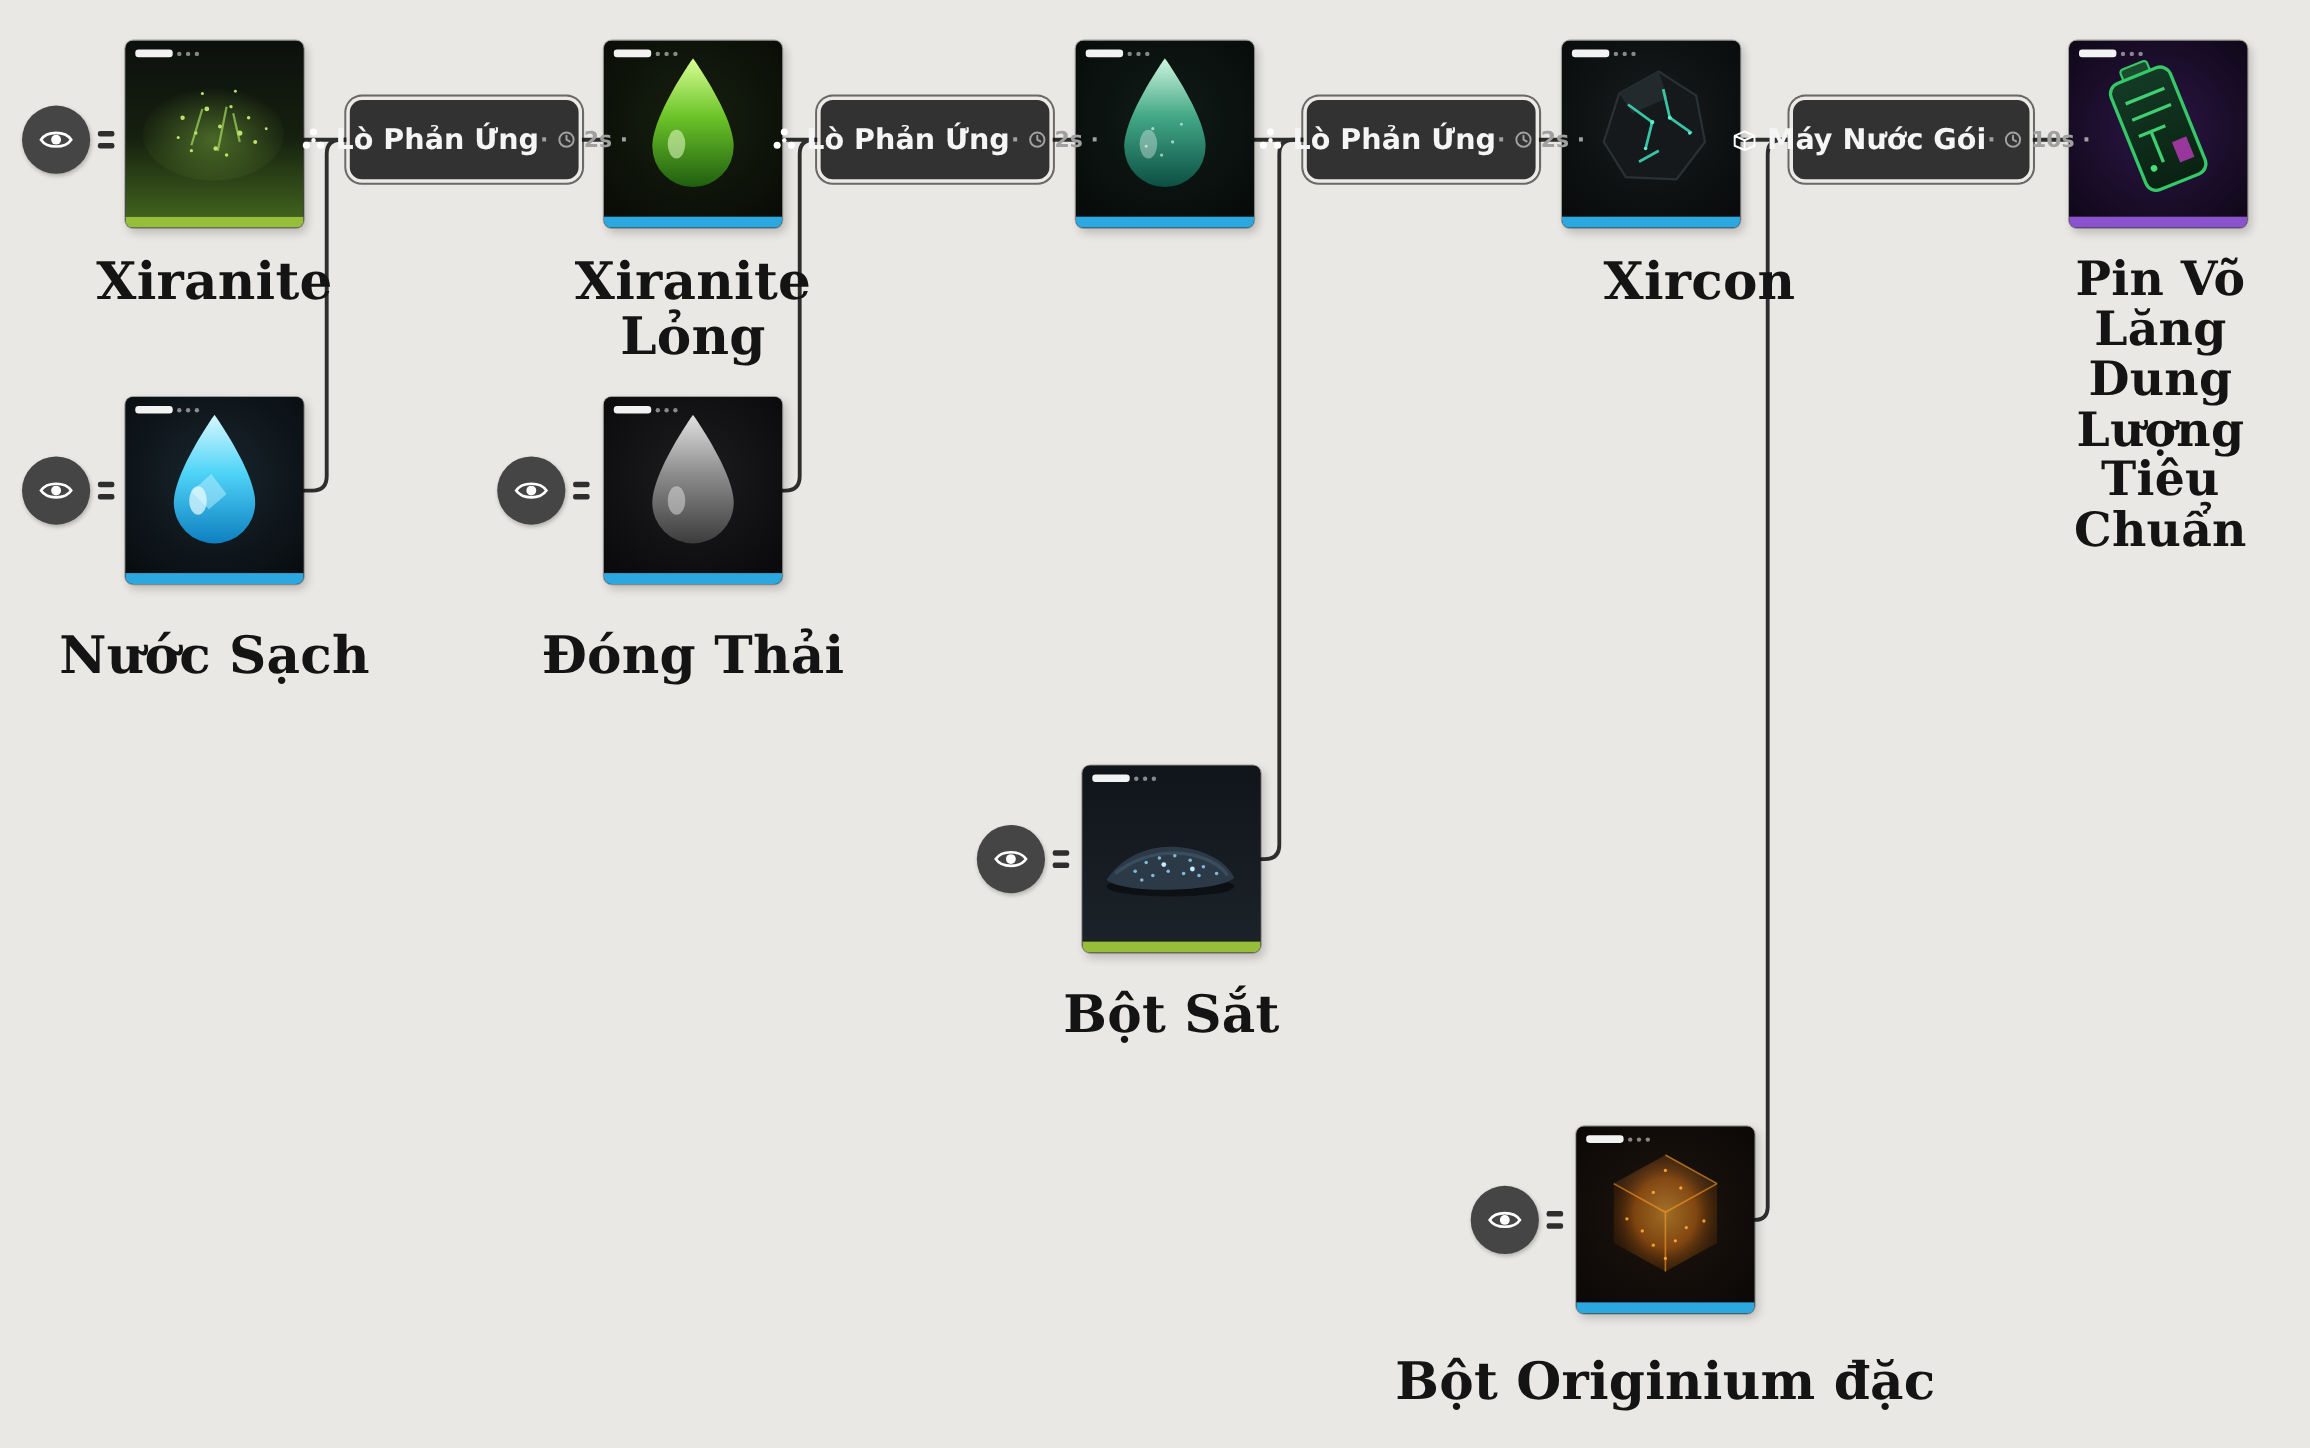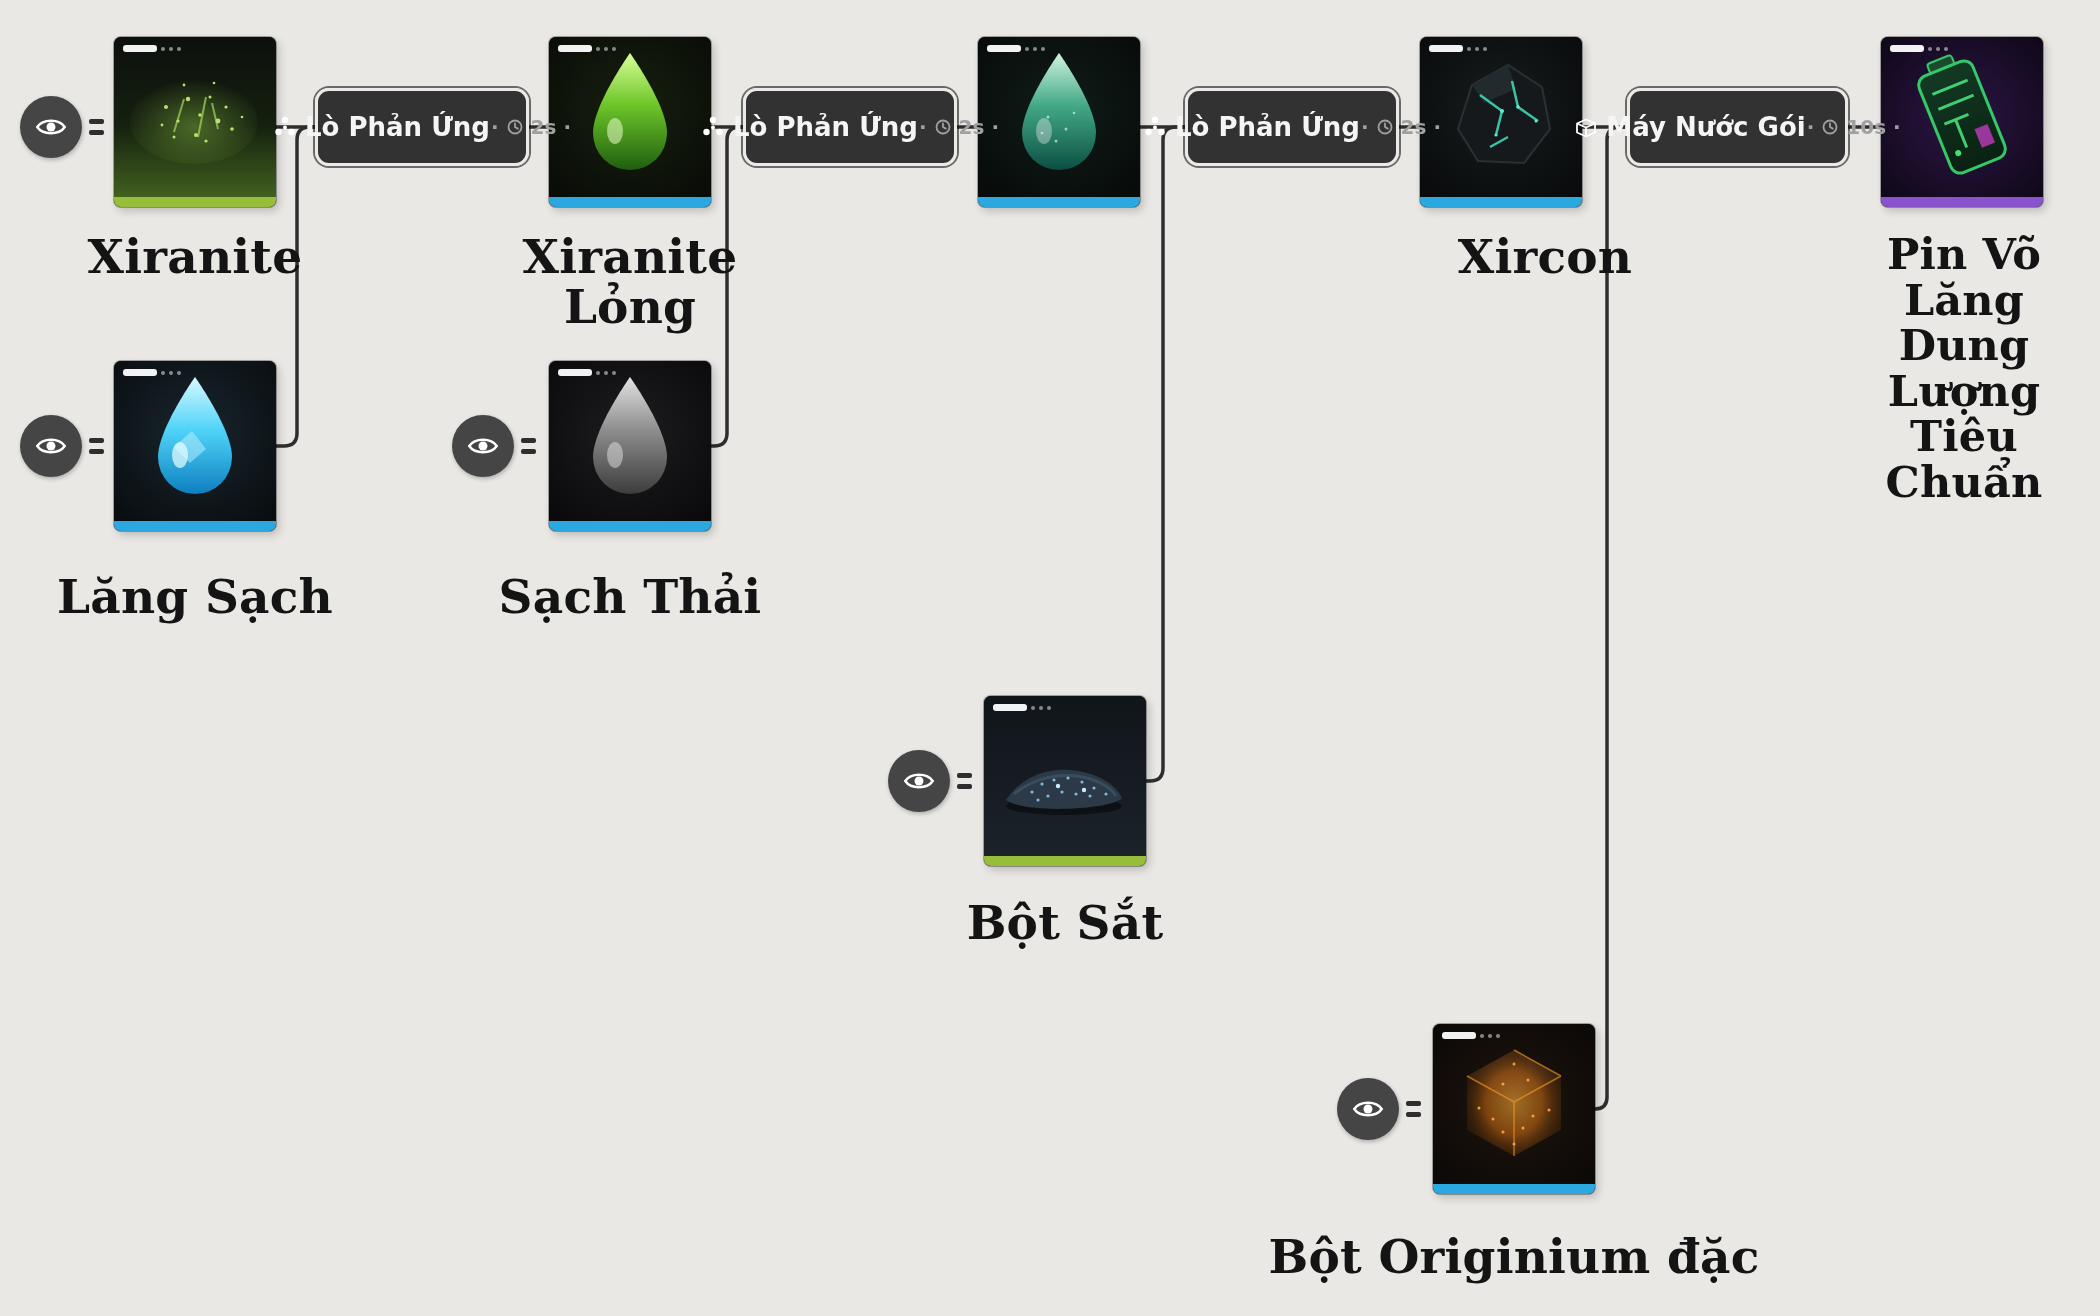--- a/index.html
+++ b/index.html
@@ -313,21 +313,21 @@
             </linearGradient>
         </defs>
         <rect width="162" height="160" fill="url(#gns-bg)"></rect>
         <path d="M81,16 C81,16 44,68 44,96 A37,37 0 0 0 118,96 C118,68 81,16 81,16 Z" fill="url(#gns)"></path>
         <path d="M60,86 L78,70 L92,88 L76,102 Z" fill="#bdf2ff" opacity=".5"></path>
         <ellipse cx="66" cy="94" rx="8" ry="13" fill="#eafdff" opacity=".7"></ellipse>
       </svg>
     </div>
     <div class="bar" style="background: rgb(43, 168, 224);"></div>
   </div>
-  <div class="item-label" style="left:25px;top:572px;width:340px">Lăng Sạch</div>
+  <div class="item-label" style="left:25px;top:572px;width:340px">Nước Sạch</div>
 
   <div class="item-card" style="left:549px;top:361px">
     <div class="card-top">
         <span class="cap-bar"></span>
         <span class="dot"></span>
         <span class="dot"></span>
         <span class="dot"></span>
       </div>
     <div class="art">
       <svg viewBox="0 0 162 160" preserveAspectRatio="none">
@@ -342,21 +342,21 @@
               <stop offset="1" stop-color="#3c3c3c"></stop>
             </linearGradient>
         </defs>
         <rect width="162" height="160" fill="url(#gnt-bg)"></rect>
         <path d="M81,16 C81,16 44,68 44,96 A37,37 0 0 0 118,96 C118,68 81,16 81,16 Z" fill="url(#gnt)"></path>
         <ellipse cx="66" cy="94" rx="8" ry="13" fill="#f2f2f2" opacity=".45"></ellipse>
       </svg>
     </div>
     <div class="bar" style="background: rgb(43, 168, 224);"></div>
   </div>
-  <div class="item-label" style="left:460px;top:572px;width:340px">Sạch Thải</div>
+  <div class="item-label" style="left:460px;top:572px;width:340px">Đóng Thải</div>
 
   <div class="item-card" style="left:984px;top:696px">
     <div class="card-top">
         <span class="cap-bar"></span>
         <span class="dot"></span>
         <span class="dot"></span>
         <span class="dot"></span>
       </div>
     <div class="art">
       <svg viewBox="0 0 162 160" preserveAspectRatio="none">

